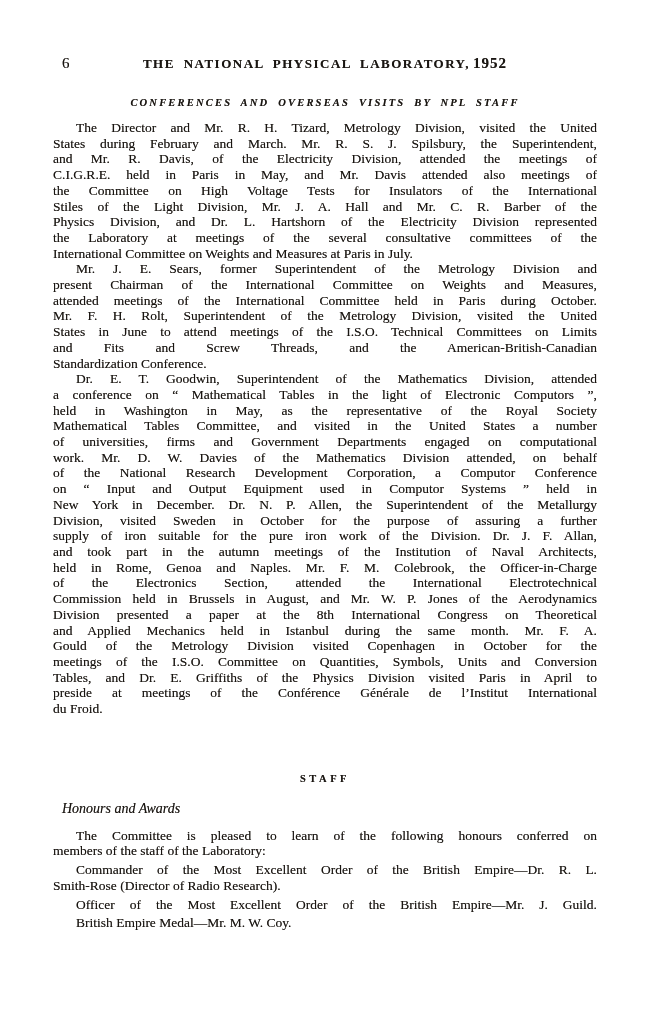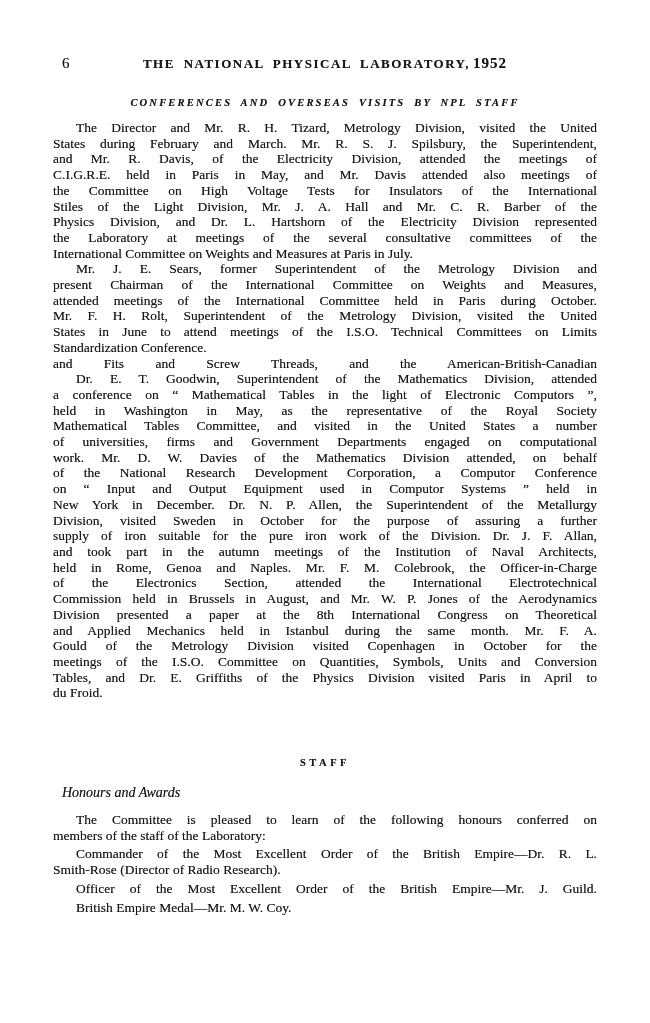--- a/index.html
+++ b/index.html
@@ -109,22 +109,22 @@
       <div class="line">Physics Division, and Dr. L. Hartshorn of the Electricity Division represented</div>
       <div class="line">the Laboratory at meetings of the several consultative committees of the</div>
       <div class="line last">International Committee on Weights and Measures at Paris in July.</div>
     </div>
   <div class="para">
       <div class="line first">Mr. J. E. Sears, former Superintendent of the Metrology Division and</div>
       <div class="line">present Chairman of the International Committee on Weights and Measures,</div>
       <div class="line">attended meetings of the International Committee held in Paris during October.</div>
       <div class="line">Mr. F. H. Rolt, Superintendent of the Metrology Division, visited the United</div>
       <div class="line">States in June to attend meetings of the I.S.O. Technical Committees on Limits</div>
+      <div class="line">and Fits and Screw Threads, and the American-British-Canadian</div>
       <div class="line last">Standardization Conference.</div>
-      <div class="line">and Fits and Screw Threads, and the American-British-Canadian</div>
     </div>
   <div class="para">
       <div class="line first">Dr. E. T. Goodwin, Superintendent of the Mathematics Division, attended</div>
       <div class="line">a conference on “ Mathematical Tables in the light of Electronic Computors ”,</div>
       <div class="line">held in Washington in May, as the representative of the Royal Society</div>
       <div class="line">Mathematical Tables Committee, and visited in the United States a number</div>
       <div class="line">of universities, firms and Government Departments engaged on computational</div>
       <div class="line">work.  Mr. D. W. Davies of the Mathematics Division attended, on behalf</div>
       <div class="line">of the National Research Development Corporation, a Computor Conference</div>
       <div class="line">on “ Input and Output Equipment used in Computor Systems ” held in</div>
@@ -133,20 +133,21 @@
       <div class="line">supply of iron suitable for the pure iron work of the Division.  Dr. J. F. Allan,</div>
       <div class="line">and took part in the autumn meetings of the Institution of Naval Architects,</div>
       <div class="line">held in Rome, Genoa and Naples.  Mr. F. M. Colebrook, the Officer-in-Charge</div>
       <div class="line">of the Electronics Section, attended the International Electrotechnical</div>
       <div class="line">Commission held in Brussels in August, and Mr. W. P. Jones of the Aerodynamics</div>
       <div class="line">Division presented a paper at the 8th International Congress on Theoretical</div>
       <div class="line">and Applied Mechanics held in Istanbul during the same month.  Mr. F. A.</div>
       <div class="line">Gould of the Metrology Division visited Copenhagen in October for the</div>
       <div class="line">meetings of the I.S.O. Committee on Quantities, Symbols, Units and Conversion</div>
       <div class="line">Tables, and Dr. E. Griffiths of the Physics Division visited Paris in April to</div>
+      <div class="line">preside at meetings of the Conférence Générale de l’Institut International</div>
       <div class="line last">du Froid.</div>
     </div>
 
   <div class="staff-heading">STAFF</div>
   <div class="subheading">Honours and Awards</div>
 
   <div class="para staff-first">
       <div class="line first">The Committee is pleased to learn of the following honours conferred on</div>
       <div class="line last">members of the staff of the Laboratory:</div>
     </div>

